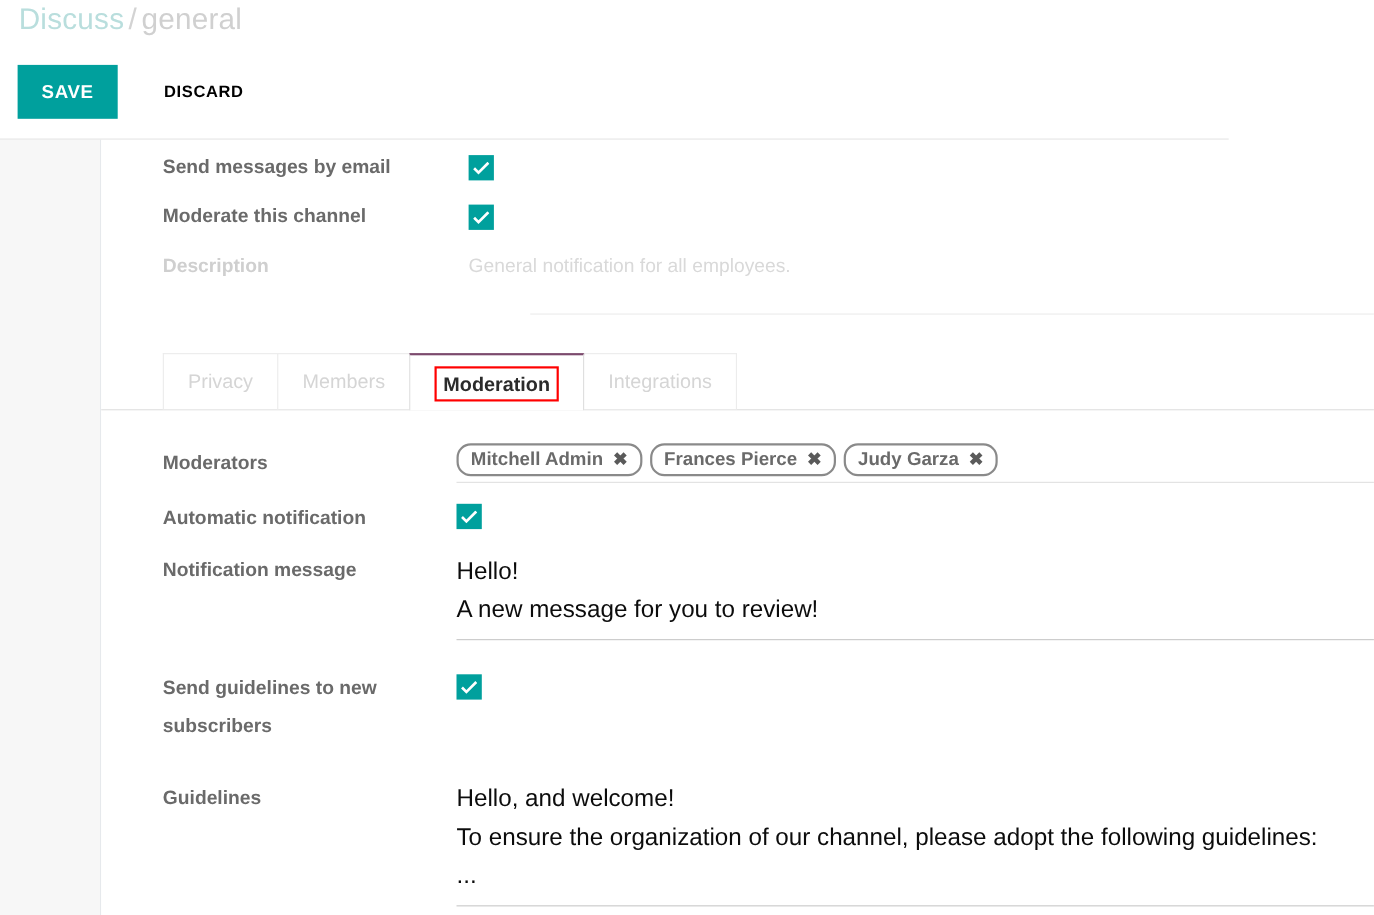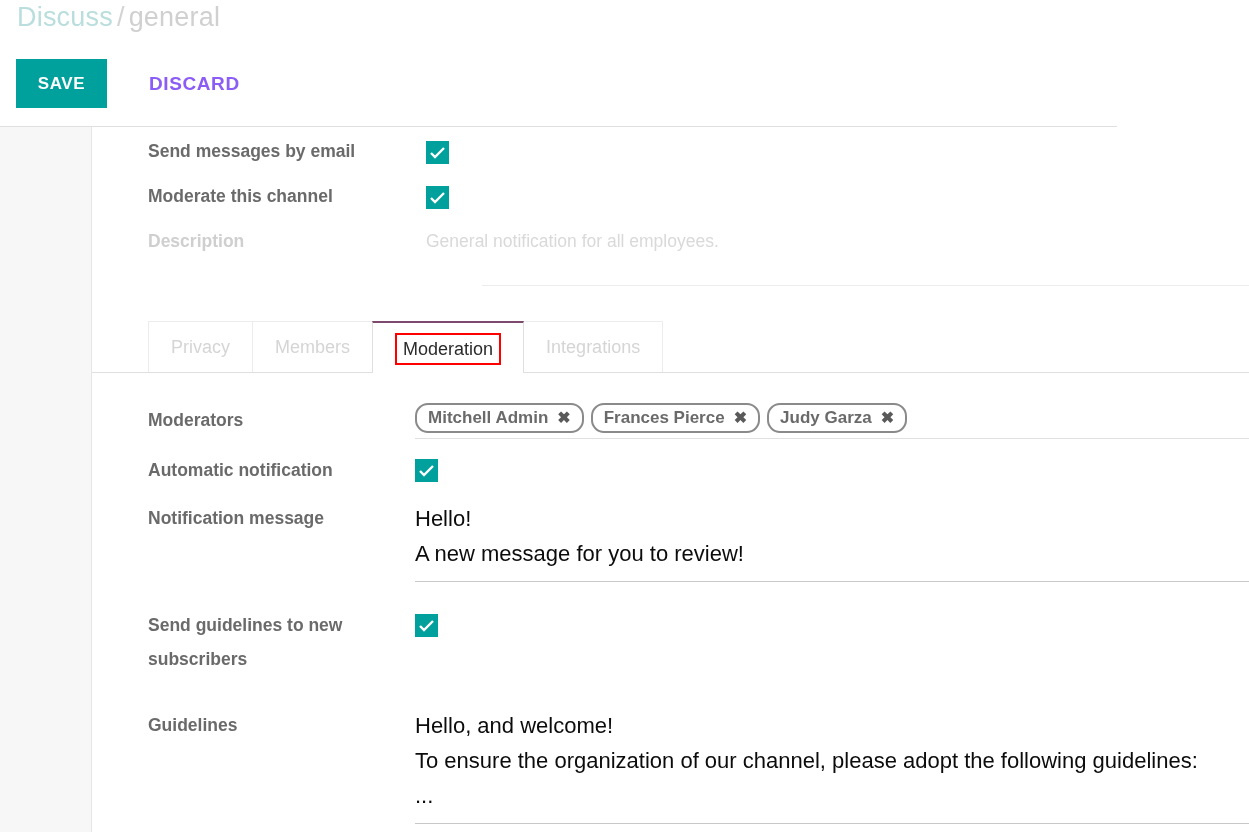--- a/index.html
+++ b/index.html
@@ -61,22 +61,22 @@
     font-weight: bold;
     letter-spacing: .6px;
     padding: 0;
     width: 91px;
     height: 49px;
     line-height: 49px;
     text-align: center;
     cursor: pointer;
   }
   .btn-discard {
-    color: #8b5cf6;
-    font-size: 19px;
+    color: #000000;
+    font-size: 15px;
     font-weight: bold;
     letter-spacing: .6px;
     margin-left: 36px;
     cursor: pointer;
     background: none;
     border: none;
     font-family: "Liberation Sans", sans-serif;
   }
 
   
@@ -200,20 +200,21 @@
   }
   .tab .tab-inner {
     display: inline-block;
   }
   .tab.annotated .tab-inner {
     border: 2px solid #ff0000;
     padding: 0 6px;
     line-height: 28px;
     height: 28px;
     vertical-align: middle;
+    font-weight: bold;
   }
 
   
   .tabpage {
     padding-left: 56px;
     padding-top: 30px;
   }
   .prow {
     display: flex;
     align-items: flex-start;

